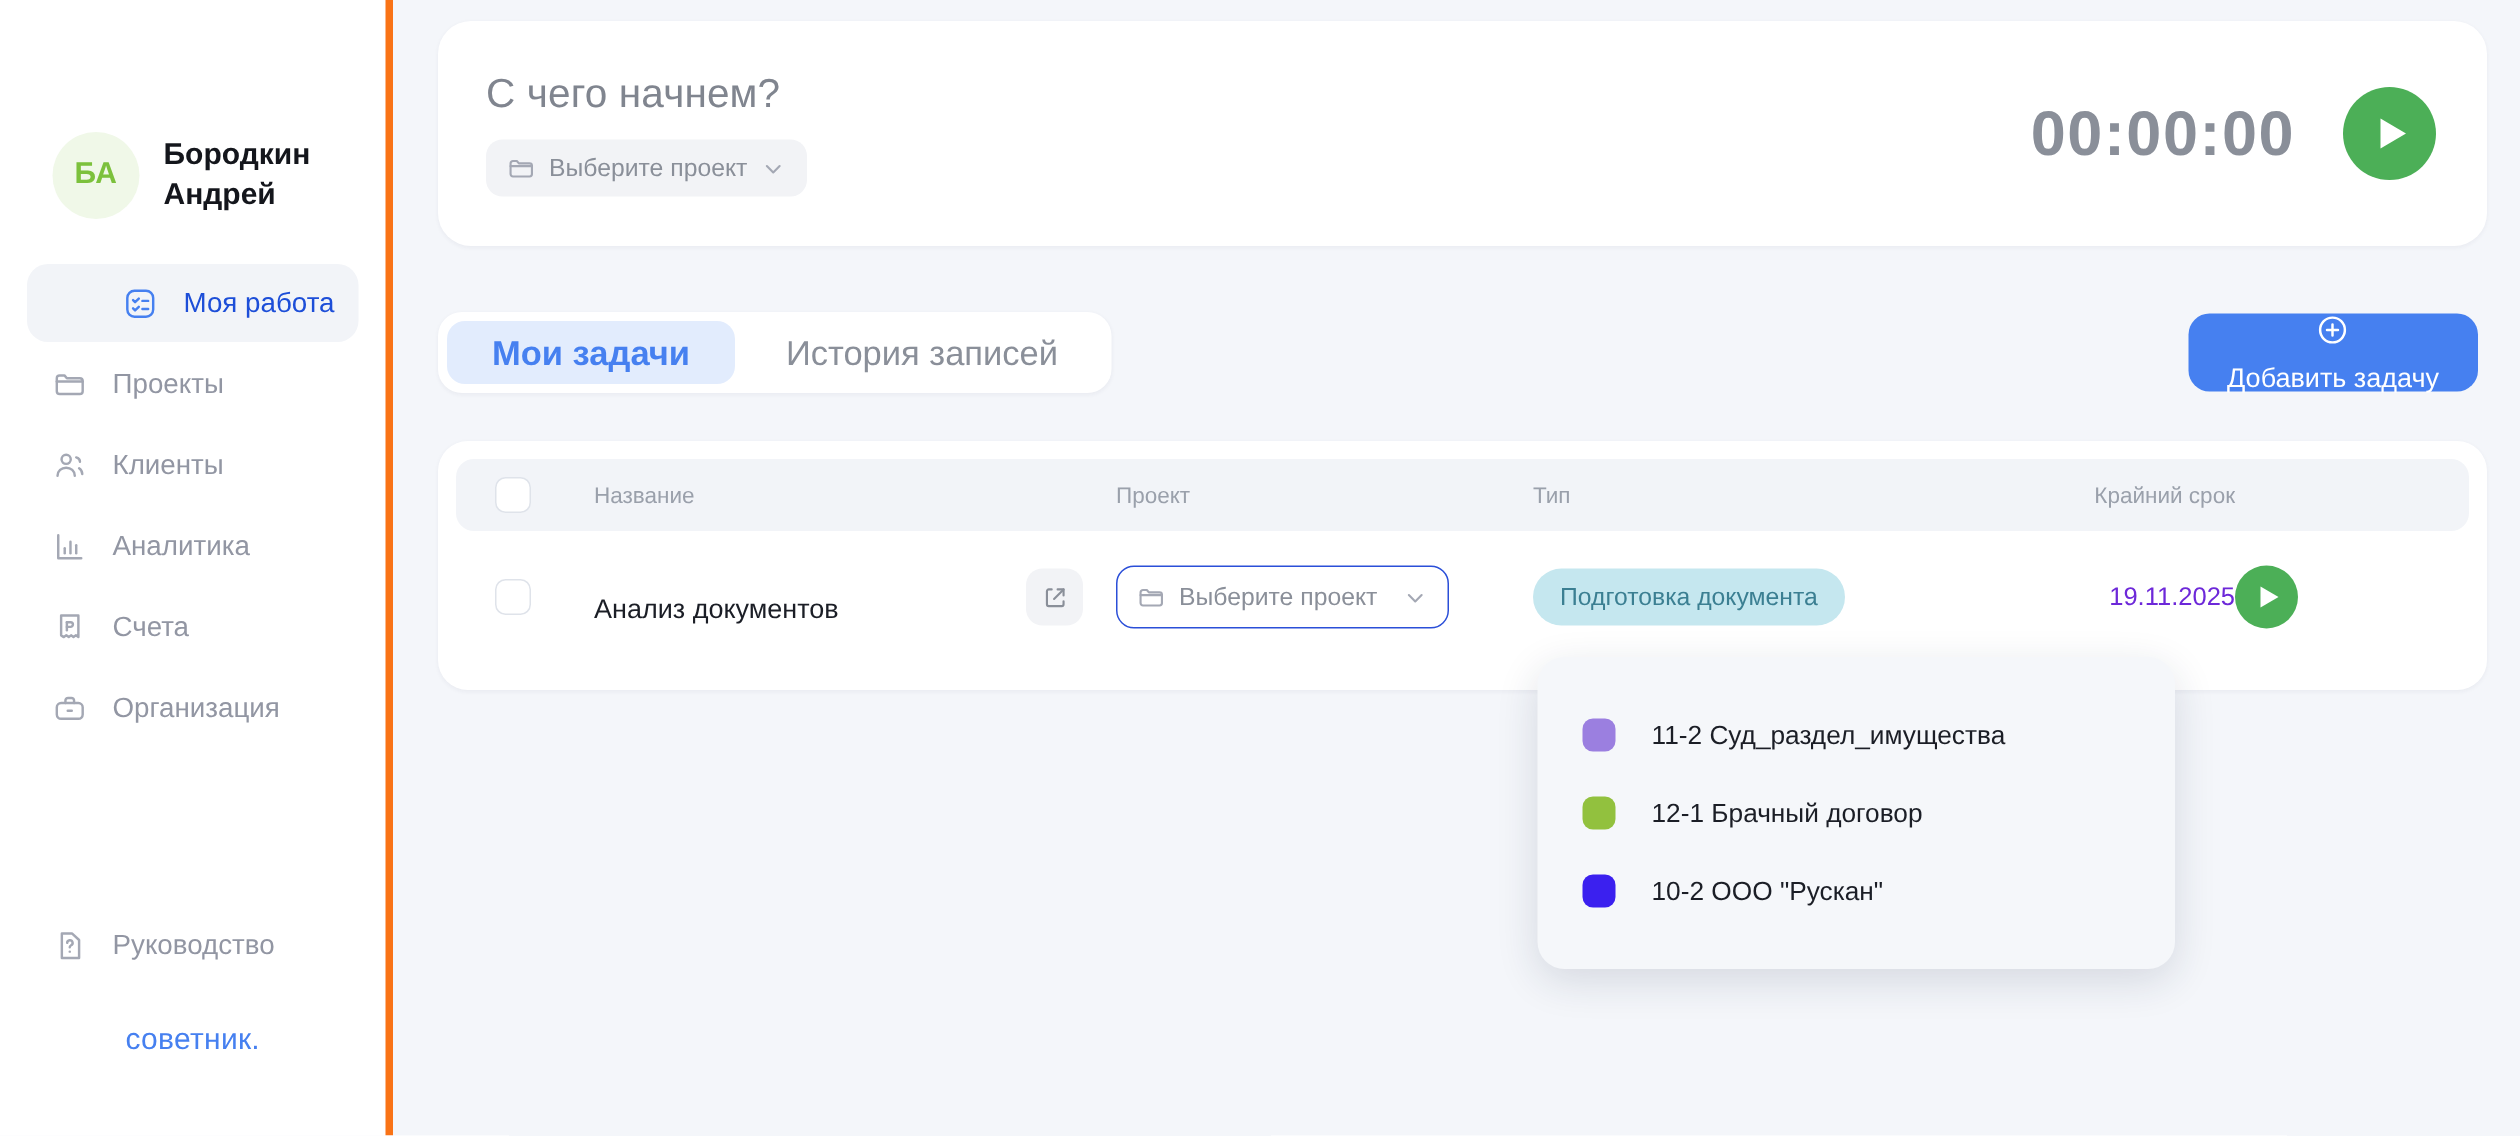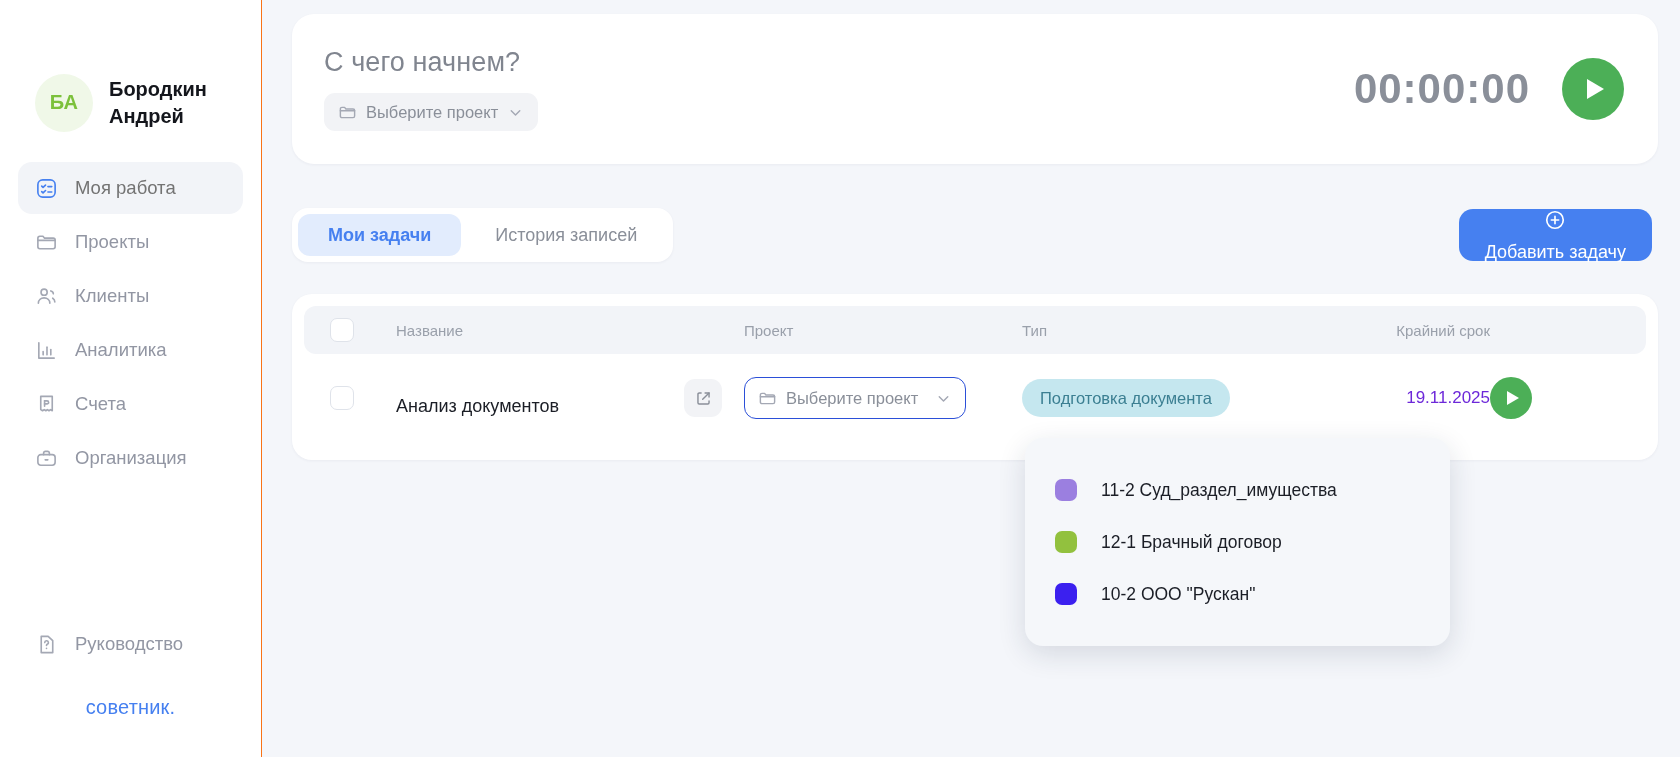--- a/index.html
+++ b/index.html
@@ -8,23 +8,23 @@
     font-family: "Liberation Sans", sans-serif;
     background: #ffffff;
     overflow: hidden;
   }
   .app { display: flex; width: 1680px; height: 757px; }
 
   
   .sidebar {
     width: 262px; height: 757px; flex: 0 0 262px;
     background: #ffffff;
-    border-right: 1px solid #f97316;
+    border-right: 5px solid #f97316;
     display: flex; flex-direction: column;
-    padding: 0 18px;
+    padding: 14px 18px;
     position: relative;
   }
   .user-block {
     display: flex; align-items: center; gap: 16px;
     padding: 55px 0 0 17px;
     height: 150px;
   }
   .avatar {
     width: 58px; height: 58px; border-radius: 50%;
     background: #f0f8e8;
@@ -39,21 +39,21 @@
 
   .nav { display: flex; flex-direction: column; gap: 2px; margin-top: 12px; }
   .nav-item {
     display: flex; align-items: center; gap: 17px;
     height: 52px; padding: 0 16px; border-radius: 14px;
     color: #9296a3; font-size: 18.5px; cursor: pointer;
     user-select: none;
   }
   .nav-item .ico { width: 24px; height: 24px; flex: 0 0 24px;
     display:flex; align-items:center; justify-content:center; }
-  .nav-item.active { background: #f2f4f8; color: #737373; }
+  .nav-item.active { background: #f2f4f8; color: #1d4ed8; justify-content: flex-end; }
   .nav-item.active .ico svg { stroke: #4680f0; }
   .nav-item .ico svg { stroke: #a4a8b4; fill: none; stroke-width: 1.7;
      stroke-linecap: round; stroke-linejoin: round; }
 
   .nav-bottom { margin-top: auto; padding-bottom: 10px; }
   .brand {
     text-align: center; color: #4680f0; font-size: 20px;
     font-weight: 500; letter-spacing: .2px;
     padding: 26px 0 28px 0;
   }
@@ -110,21 +110,21 @@
     display: flex; align-items: center; justify-content: space-between;
     margin-top: 44px; padding-right: 6px;
   }
   .tabs {
     background: #fff; border-radius: 16px; padding: 6px;
     display: flex; gap: 4px; box-shadow: 0 1px 3px rgba(30,40,70,.05);
   }
   .tab {
     height: 42px; padding: 0 30px; border-radius: 12px;
     display: flex; align-items: center; justify-content: center;
-    font-size: 18px; color: #8a8f99; cursor: pointer; white-space: nowrap;
+    font-size: 23px; color: #8a8f99; cursor: pointer; white-space: nowrap;
   }
   .tab.active { background: #e2ecfd; color: #4680f0; font-weight: 600; }
   .add-btn {
     display: inline-flex; align-items: center; gap: 11px;
     background: #4680f0; color: #fff; border: none;
     height: 52px; padding: 0 26px; border-radius: 14px;
     font-size: 18px; cursor: pointer;
     font-family: "Liberation Sans", sans-serif;
     flex-direction: column;
   }

